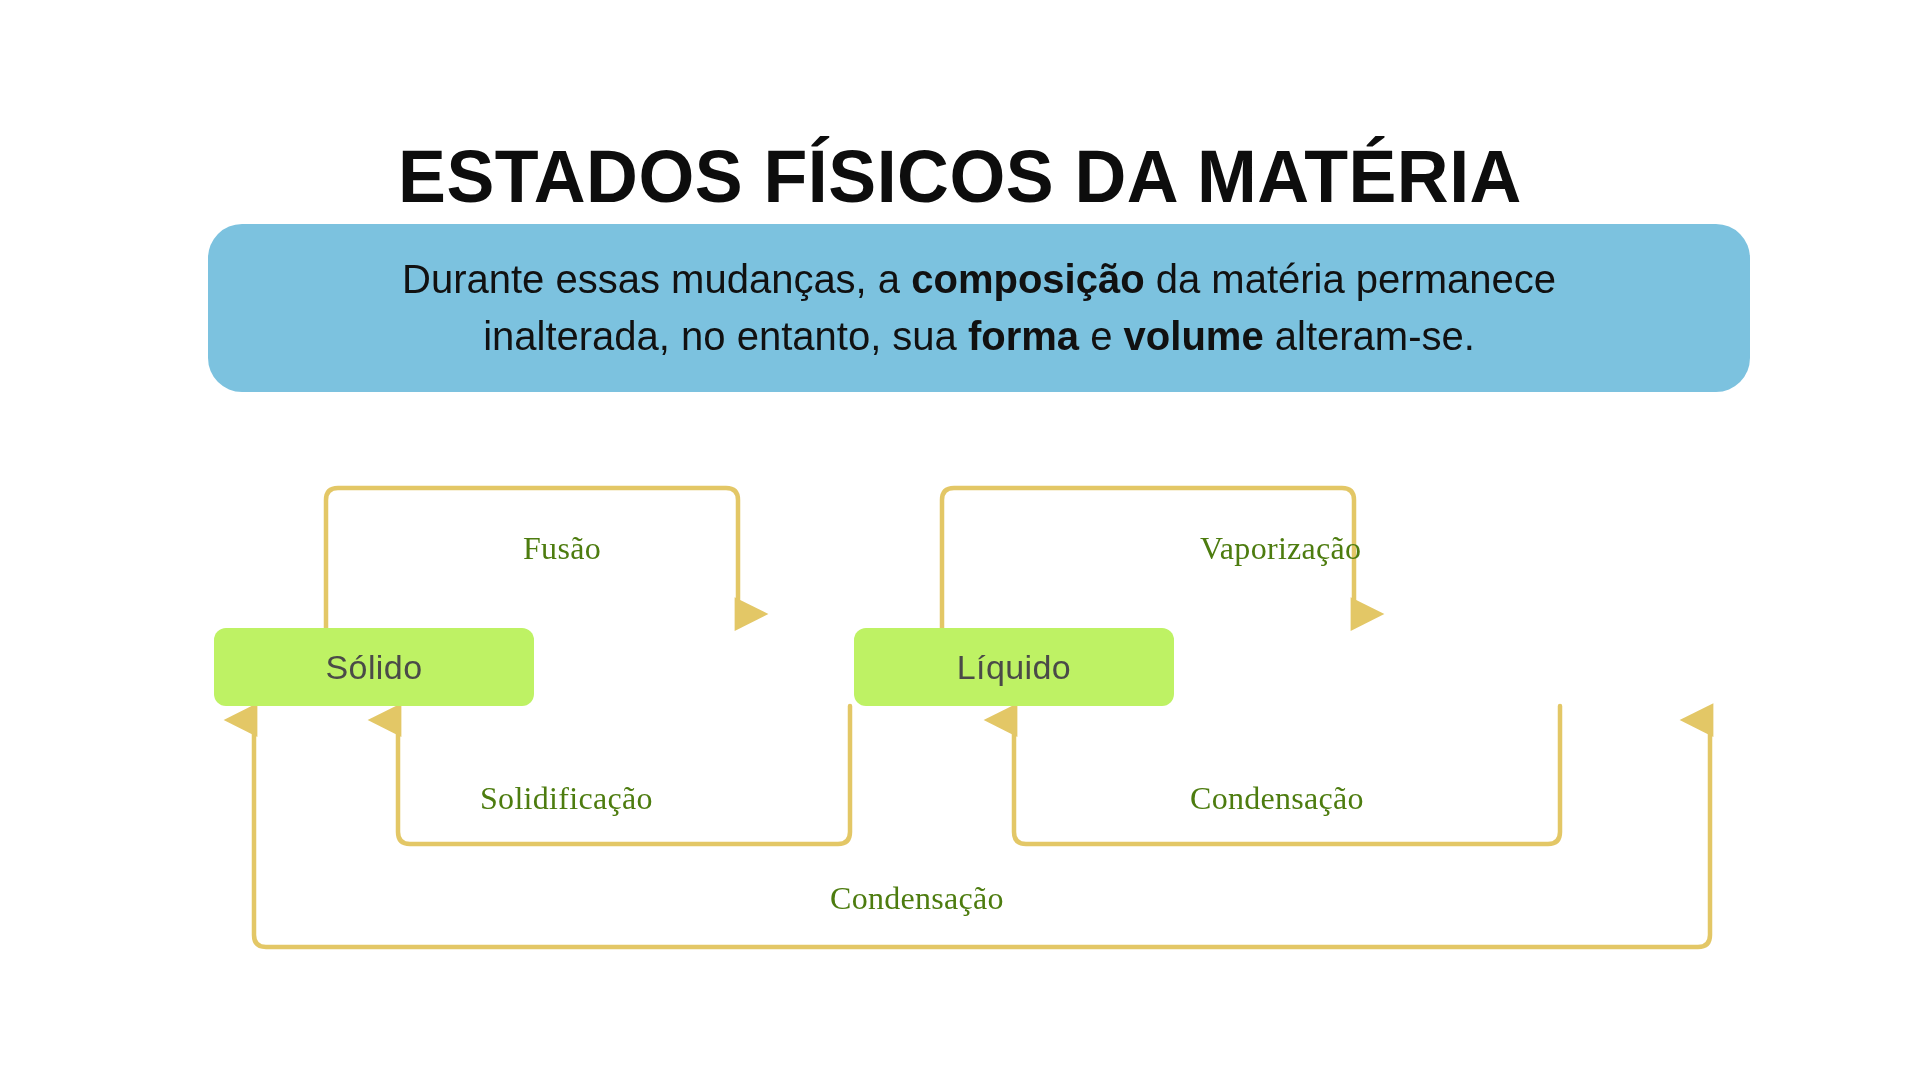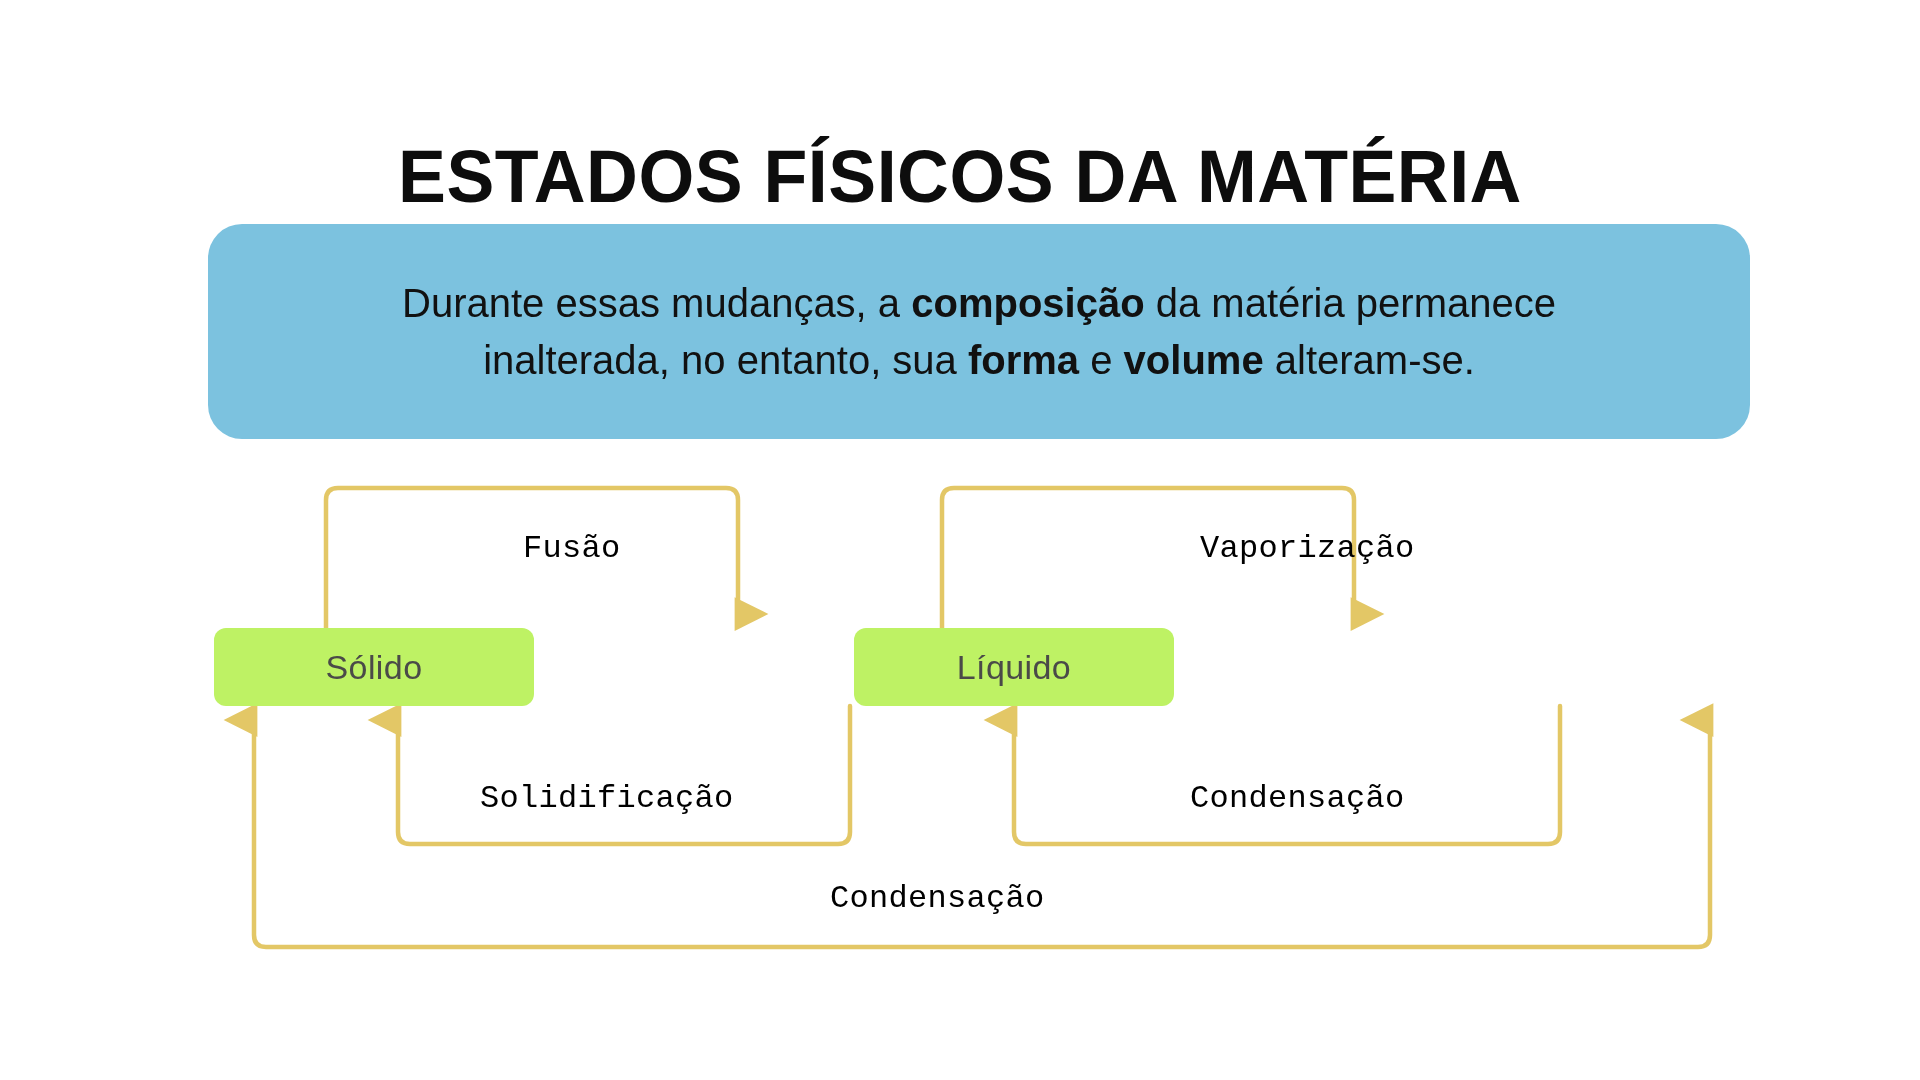--- a/index.html
+++ b/index.html
@@ -37,21 +37,21 @@
     line-height: 1.05;
     transform: scaleX(0.97);
   }
 
   
   .callout {
     position: absolute;
     left: 208px;
     top: 224px;
     width: 1542px;
-    height: 215px;
+    height: 168px;
     background: #7CC2DF;
     border-radius: 34px;
     box-sizing: border-box;
     display: flex;
     align-items: center;
     justify-content: center;
   }
   .callout-text {
     width: 1480px;
     text-align: center;
@@ -93,23 +93,23 @@
     font-size: 34px;
     color: #4a4a48;
     letter-spacing: 0.4px;
   }
   #box-solido  { left: 24px;   top: 148px; width: 320px; }
   #box-liquido { left: 664px;  top: 148px; width: 320px; }
   #box-gasoso  { left: 1258px; top: 148px; width: 320px; }
 
   .edge-label {
     position: absolute;
-    font-family: Liberation Mono, monospace;
+    font-family: Liberation Serif, serif;
     font-size: 32px;
-    color: #000000;
+    color: #4d7c0f;
     white-space: nowrap;
     letter-spacing: 0.3px;
   }
   #lbl-fusao          { left: 333px; top: 50px; }
   #lbl-vaporizacao    { left: 1010px; top: 50px; }
   #lbl-solidificacao  { left: 290px; top: 300px; }
   #lbl-condensacao    { left: 1000px; top: 300px; }
   #lbl-sublimacao     { left: 640px; top: 400px; }
 </style>
 </head>

